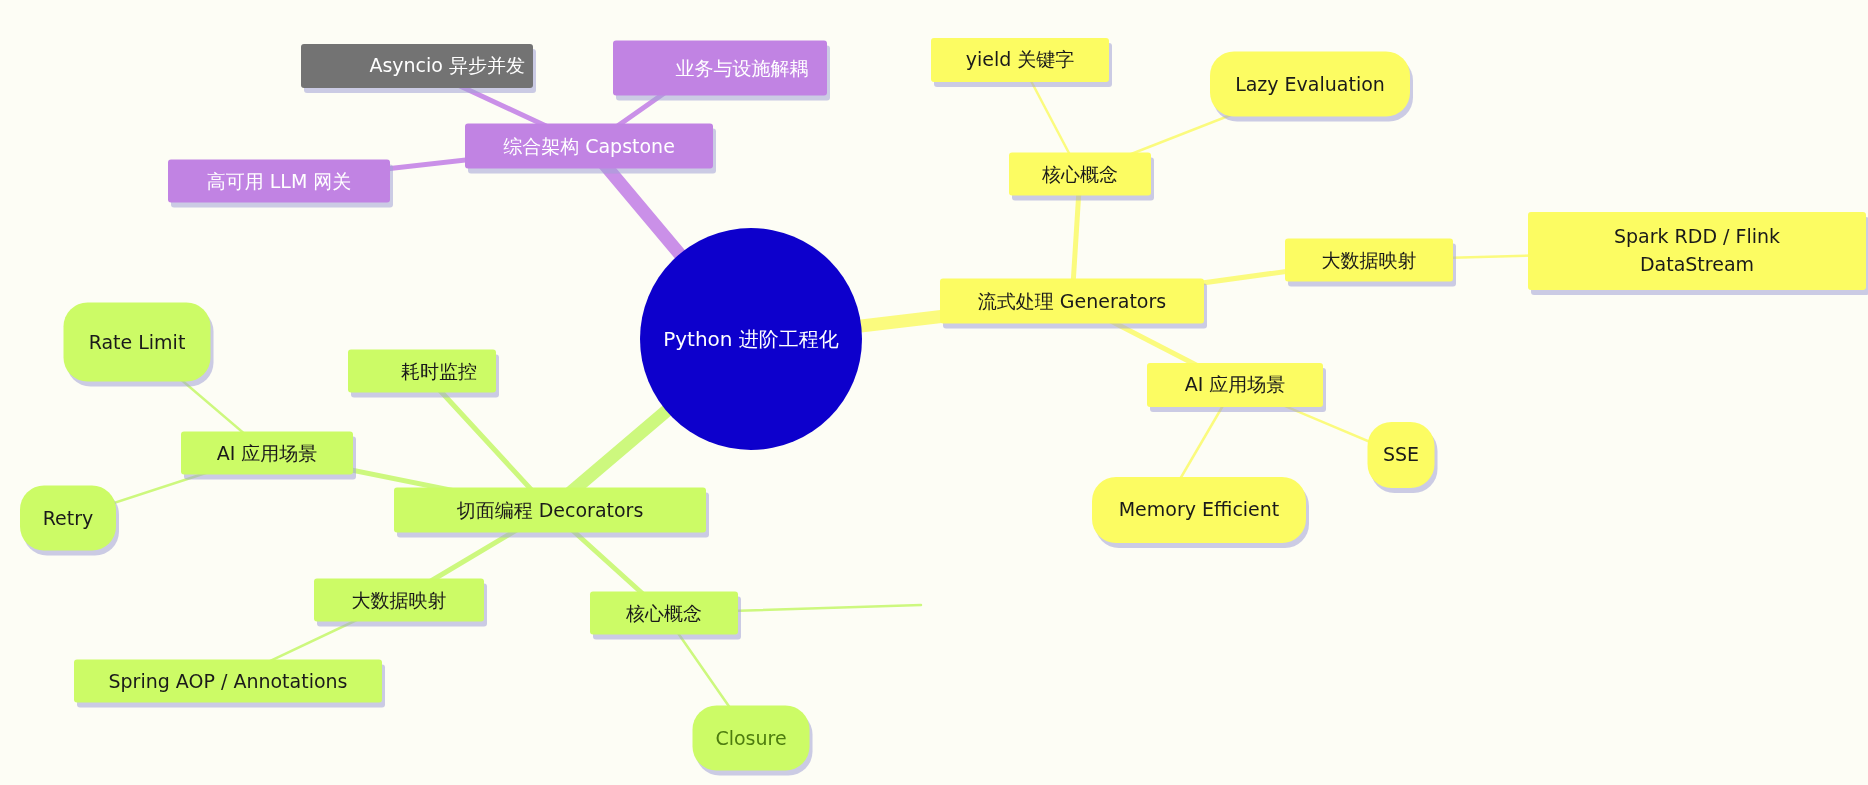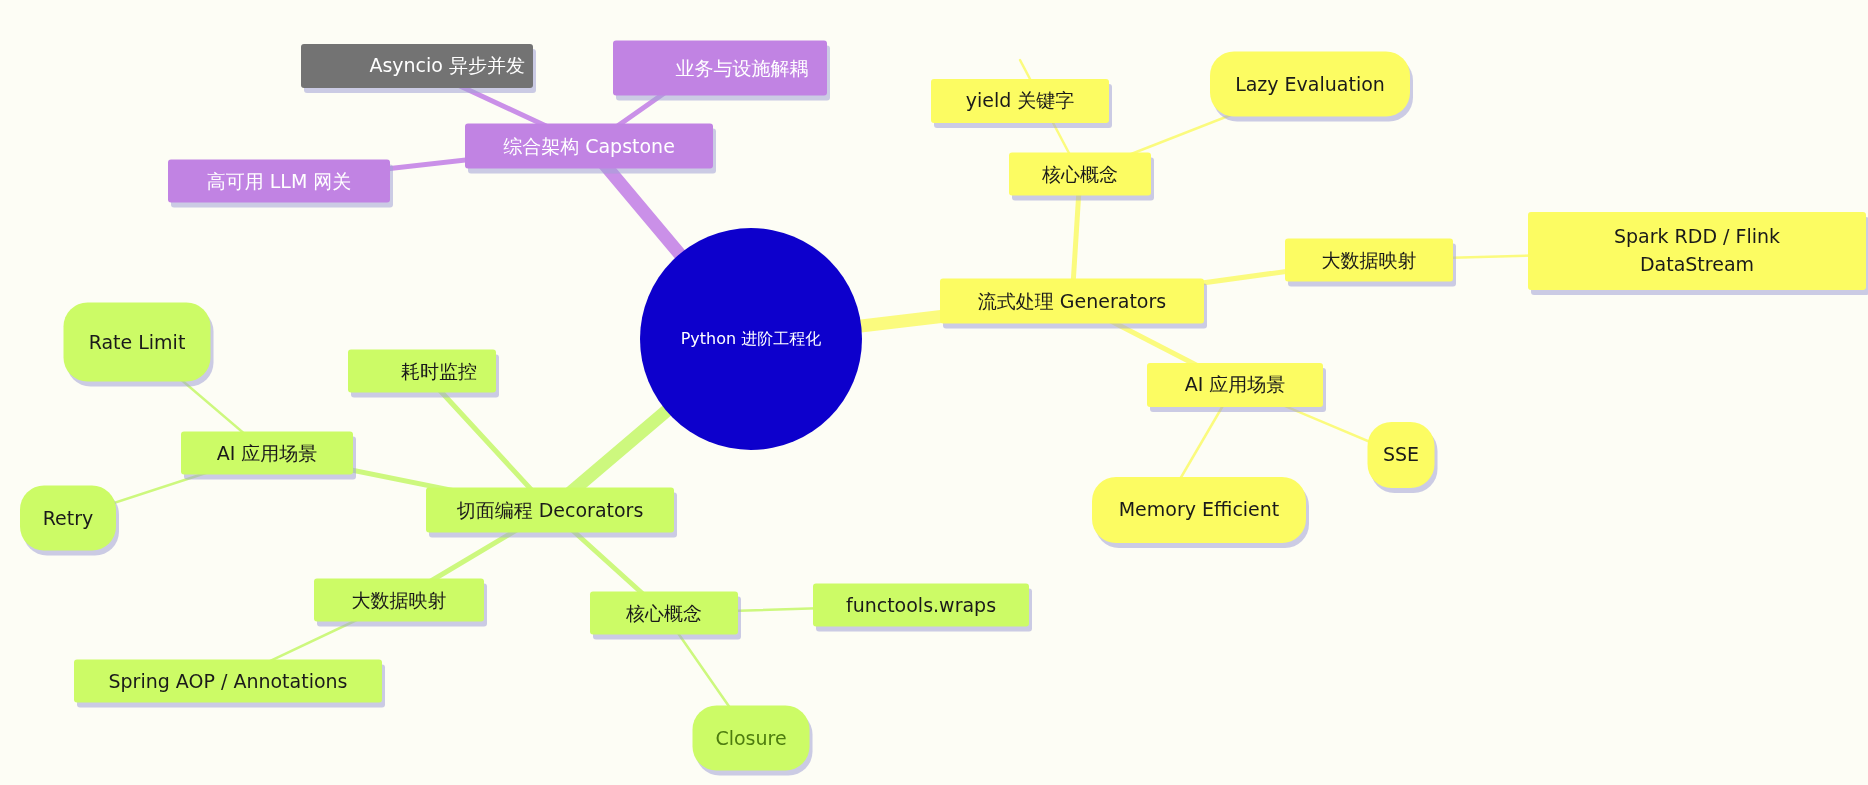--- a/index.html
+++ b/index.html
@@ -31,21 +31,21 @@
     white-space: pre-line;
     transform: translate(-50%, -50%);
   }
   .node .label {
     display: block;
     width: 100%;
     padding: 0 8px;
   }
   .node.rect    { border-radius: 3px;  box-shadow: 3px 5px 0 var(--shadow-color); }
   .node.rounded { border-radius: 24px; box-shadow: 3px 5px 0 var(--shadow-color); justify-content: center; }
-  .node.circle  { border-radius: 50%; font-size: 16px; align-items: center; }
+  .node.circle  { border-radius: 50%; font-size: 20px; align-items: center; }
 </style>
 </head>
 <body style="background: rgb(253, 253, 245);">
 
 <div id="mindmap">
   <svg id="edges" xmlns="http://www.w3.org/2000/svg">
       <line x1="751" y1="339" x2="589" y2="146" stroke="#CA90E8" stroke-width="13" stroke-linecap="round"></line>
       <line x1="589" y1="146" x2="417" y2="66" stroke="#CA90E8" stroke-width="5" stroke-linecap="round"></line>
       <line x1="589" y1="146" x2="720" y2="54" stroke="#CA90E8" stroke-width="5" stroke-linecap="round"></line>
       <line x1="589" y1="146" x2="279" y2="181" stroke="#CA90E8" stroke-width="5" stroke-linecap="round"></line>
@@ -69,31 +69,30 @@
       <line x1="664" y1="613" x2="921" y2="605" stroke="#CDF87E" stroke-width="2.5" stroke-linecap="round"></line>
       <line x1="664" y1="613" x2="751" y2="738" stroke="#CDF87E" stroke-width="2.5" stroke-linecap="round"></line>
     </svg>
 <div class="node circle" style="left: 751px; top: 339px; width: 222px; height: 222px; background: rgb(13, 0, 204); color: rgb(255, 255, 255);"><span class="label">Python 进阶工程化</span></div>
     <div class="node rect" style="left: 589px; top: 146px; width: 248px; height: 45px; background: rgb(193, 131, 227); color: rgb(255, 255, 255);"><span class="label">综合架构 Capstone</span></div>
     <div class="node rect" style="left: 417px; top: 66px; width: 232px; height: 44px; background: #737373; color: rgb(255, 255, 255); text-align: right;"><span class="label">Asyncio 异步并发</span></div>
     <div class="node rect" style="left: 720px; top: 68px; width: 214px; height: 55px; background: rgb(193, 131, 227); color: rgb(255, 255, 255); padding-left: 44px;"><span class="label">业务与设施解耦</span></div>
     <div class="node rect" style="left: 279px; top: 181px; width: 222px; height: 43px; background: rgb(193, 131, 227); color: rgb(255, 255, 255);"><span class="label">高可用 LLM 网关</span></div>
     <div class="node rect" style="left: 1072px; top: 301px; width: 264px; height: 45px; background: rgb(252, 252, 98); color: rgb(26, 26, 26);"><span class="label">流式处理 Generators</span></div>
     <div class="node rect" style="left: 1080px; top: 174px; width: 142px; height: 43px; background: rgb(252, 252, 98); color: rgb(26, 26, 26);"><span class="label">核心概念</span></div>
-    <div class="node rect" style="left: 1020px; top: 60px; width: 178px; height: 44px; background: rgb(252, 252, 98); color: rgb(26, 26, 26); margin-top: 41px;"><span class="label">yield 关键字</span></div>
+    <div class="node rect" style="left: 1020px; top: 60px; width: 178px; height: 44px; background: rgb(252, 252, 98); color: rgb(26, 26, 26);"><span class="label">yield 关键字</span></div>
     <div class="node rounded" style="left: 1310px; top: 84px; width: 200px; height: 65px; background: rgb(252, 252, 98); color: rgb(26, 26, 26);"><span class="label">Lazy Evaluation</span></div>
     <div class="node rect" style="left: 1369px; top: 260px; width: 168px; height: 43px; background: rgb(252, 252, 98); color: rgb(26, 26, 26);"><span class="label">大数据映射</span></div>
     <div class="node rect" style="left: 1697px; top: 251px; width: 338px; height: 78px; background: rgb(252, 252, 98); color: rgb(26, 26, 26);"><span class="label">Spark RDD / Flink
 DataStream</span></div>
     <div class="node rect" style="left: 1235px; top: 385px; width: 176px; height: 44px; background: rgb(252, 252, 98); color: rgb(26, 26, 26);"><span class="label">AI 应用场景</span></div>
     <div class="node rounded" style="left: 1401px; top: 455px; width: 67px; height: 66px; background: rgb(252, 252, 98); color: rgb(26, 26, 26);"><span class="label">SSE</span></div>
     <div class="node rounded" style="left: 1162px; top: 510px; width: 214px; height: 66px; background: rgb(252, 252, 98); color: rgb(26, 26, 26); margin-left: 37px;"><span class="label">Memory Efficient</span></div>
-    <div class="node rect" style="left: 550px; top: 510px; width: 248px; height: 45px; background: rgb(204, 251, 102); color: rgb(26, 26, 26);"><span class="label">切面编程 Decorators</span></div>
+    <div class="node rect" style="left: 550px; top: 510px; width: 312px; height: 45px; background: rgb(204, 251, 102); color: rgb(26, 26, 26);"><span class="label">切面编程 Decorators</span></div>
     <div class="node rect" style="left: 422px; top: 371px; width: 148px; height: 43px; background: rgb(204, 251, 102); color: rgb(26, 26, 26); padding-left: 34px;"><span class="label">耗时监控</span></div>
     <div class="node rect" style="left: 267px; top: 453px; width: 172px; height: 43px; background: rgb(204, 251, 102); color: rgb(26, 26, 26);"><span class="label">AI 应用场景</span></div>
     <div class="node rounded" style="left: 137px; top: 342px; width: 147px; height: 79px; background: rgb(204, 251, 102); color: rgb(26, 26, 26);"><span class="label">Rate Limit</span></div>
     <div class="node rounded" style="left: 68px; top: 518px; width: 96px; height: 65px; background: rgb(204, 251, 102); color: rgb(26, 26, 26);"><span class="label">Retry</span></div>
     <div class="node rect" style="left: 399px; top: 600px; width: 170px; height: 43px; background: rgb(204, 251, 102); color: rgb(26, 26, 26);"><span class="label">大数据映射</span></div>
     <div class="node rect" style="left: 228px; top: 681px; width: 308px; height: 43px; background: rgb(204, 251, 102); color: rgb(26, 26, 26);"><span class="label">Spring AOP / Annotations</span></div>
     <div class="node rect" style="left: 664px; top: 613px; width: 148px; height: 43px; background: rgb(204, 251, 102); color: rgb(26, 26, 26);"><span class="label">核心概念</span></div>
-    <div class="node rect" style="left: 921px; top: 605px; width: 216px; height: 43px; background: rgb(204, 251, 102); color: rgb(26, 26, 26);"><span class="label">functools.wraps</span></div>
     <div class="node rounded" style="left: 751px; top: 738px; width: 117px; height: 65px; background: rgb(204, 251, 102); color: #4d7c0f;"><span class="label">Closure</span></div>
   </div>
 
 </body></html>

